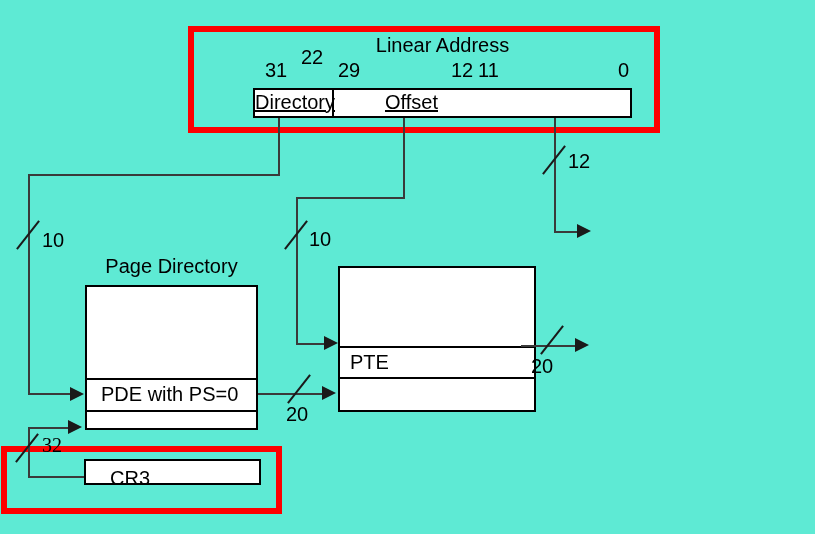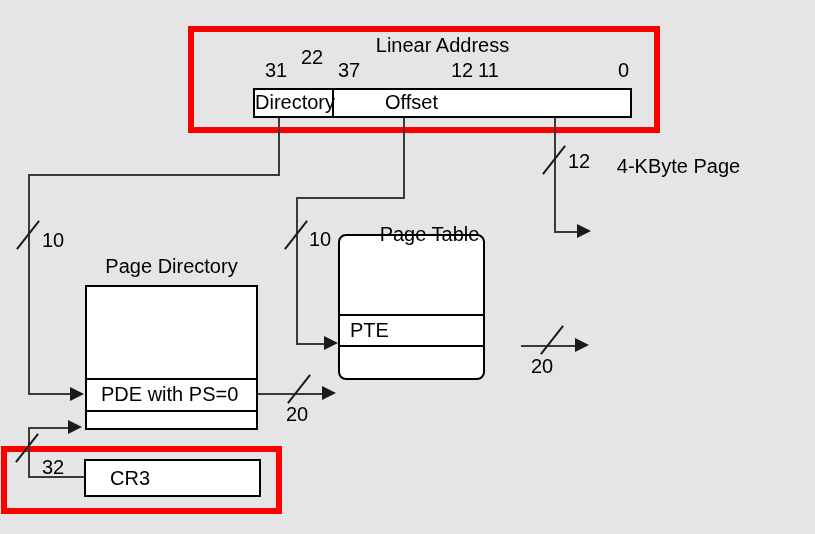--- a/index.html
+++ b/index.html
@@ -1,48 +1,48 @@
 <!DOCTYPE html>
 <html><head>
 <meta charset="utf-8">
 <style>
   html,body{margin:0;padding:0;background:#fff;}
   .canvas{
-    position:relative;width:815px;height:534px;background:#e5e5e5;overflow:hidden;
+    position:relative;width:815px;height:534px;background:#5eead4;overflow:hidden;
     font-family:"Liberation Sans", sans-serif;color:#000;
   }
   .lbl{position:absolute;font-size:20px;line-height:22px;white-space:nowrap;color:#000;z-index:4;}
   .ctr{text-align:center;}
   .box{position:absolute;border:2px solid #000;background:#fff;box-sizing:border-box;z-index:2;}
   .redbox{position:absolute;border:6px solid #fe0000;background:transparent;box-sizing:border-box;z-index:1;}
   .hline{position:absolute;height:2px;background:#3a3a3a;z-index:3;}
   .vline{position:absolute;width:2px;background:#3a3a3a;z-index:3;}
   .divh{position:absolute;left:0;right:0;height:2px;background:#000;}
   .arrow-r{position:absolute;width:0;height:0;border-top:7px solid transparent;
            border-bottom:7px solid transparent;border-left:14px solid #1a1a1a;z-index:3;}
   .slash{position:absolute;width:36px;height:2px;background:#1a1a1a;transform:rotate(-52deg);z-index:5;}
   .la-fields{position:absolute;left:253px;top:88px;width:379px;height:30px;border:2px solid #000;
-             box-sizing:border-box;display:flex;background:#fff;z-index:2;}
+             box-sizing:border-box;display:flex;background:#fff;z-index:2;text-decoration:underline;}
   .la-cell{font-size:20px;line-height:25px;text-align:center;box-sizing:border-box;}
   .la-cell + .la-cell{border-left:2px solid #000;}
   .entry{position:absolute;font-size:20px;line-height:22px;white-space:nowrap;}
 </style>
 </head>
 <body>
 
 <div class="canvas">
 
   <div class="redbox" style="left:188px;top:26px;width:472px;height:107px;"></div>
   <div class="redbox" style="left:1px;top:446px;width:281px;height:68px;"></div>
 
   <div class="lbl ctr" style="left:253px;top:34px;width:379px;">Linear Address</div>
 
   <div class="lbl" style="left:226px;top:59px;margin-left:39px;">31</div>
   <div class="lbl" style="left:301px;top:46px;">22</div>
-  <div class="lbl" style="left:338px;top:59px;">37</div>
+  <div class="lbl" style="left:338px;top:59px;">29</div>
   <div class="lbl" style="left:451px;top:59px;">12</div>
   <div class="lbl" style="left:478px;top:59px;">11</div>
   <div class="lbl" style="left:618px;top:59px;">0</div>
 
   <div class="la-fields">
     <div class="la-cell" style="width:77px;">Directory</div>
     <div class="la-cell" style="width:157px;">Offset</div>
   </div>
 
   <div class="vline" style="left:278px;top:118px;height:58px;"></div>
@@ -75,35 +75,33 @@
   <div class="hline" style="left:521px;top:345px;width:54px;"></div>
   <div class="arrow-r" style="left:575px;top:338px;"></div>
   <div class="slash" style="left:534px;top:339px;"></div>
   <div class="lbl" style="left:531px;top:355px;">20</div>
 
   <div class="hline" style="left:28px;top:476px;width:56px;"></div>
   <div class="vline" style="left:28px;top:427px;height:51px;"></div>
   <div class="hline" style="left:28px;top:427px;width:40px;"></div>
   <div class="arrow-r" style="left:68px;top:420px;"></div>
   <div class="slash" style="left:9px;top:447px;"></div>
-  <div class="lbl" style="left:42px;top:456px;">32</div>
+  <div class="lbl" style="left:42px;top:434px;font-family:Liberation Serif, serif;">32</div>
 
   <div class="lbl ctr" style="left:85px;top:255px;width:173px;">Page Directory</div>
   <div class="box" style="left:85px;top:285px;width:173px;height:145px;">
     <div class="divh" style="top:91px;"></div>
     <div class="divh" style="top:123px;"></div>
     <div class="entry" style="left:14px;top:96px;">PDE with PS=0</div>
   </div>
 
-  <div class="lbl ctr" style="left:338px;top:223px;width:183px;">Page Table</div>
-  <div class="box" style="left:338px;top:234px;width:147px;height:146px;border-radius:8px;">
+  <div class="box" style="left:338px;top:266px;width:198px;height:146px;">
     <div class="divh" style="top:78px;"></div>
     <div class="divh" style="top:109px;"></div>
     <div class="entry" style="left:10px;top:83px;">PTE</div>
   </div>
 
-  <div class="lbl ctr" style="left:591px;top:155px;width:175px;">4-KByte Page</div>
 
-  <div class="box" style="left:84px;top:459px;width:177px;height:38px;">
+  <div class="box" style="left:84px;top:459px;width:177px;height:26px;">
     <div class="entry" style="left:24px;top:6px;">CR3</div>
   </div>
 
 </div>
 
 </body></html>

